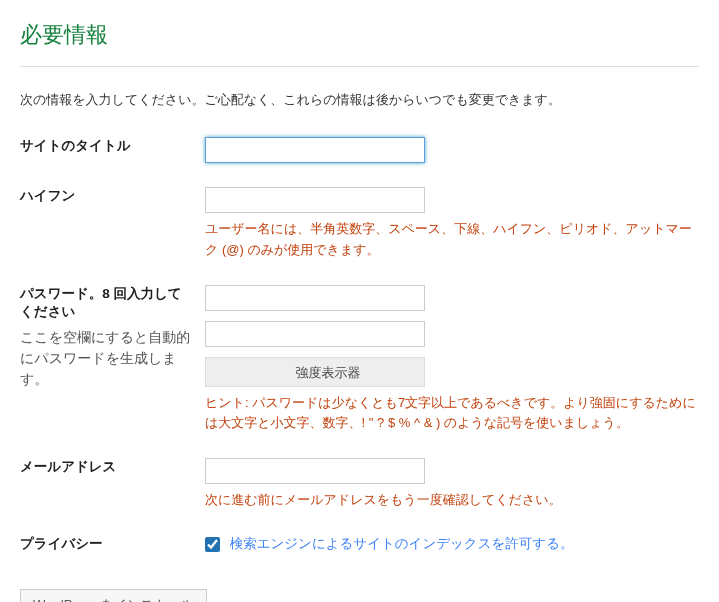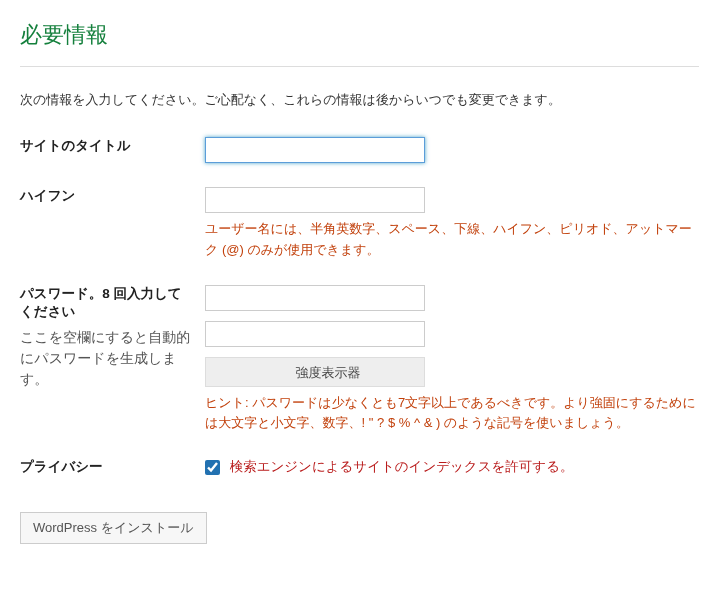--- a/index.html
+++ b/index.html
@@ -95,21 +95,21 @@
     }
     input[type="checkbox"] {
       width: 15px;
       height: 15px;
       vertical-align: middle;
       margin-right: 6px;
       accent-color: #2271b1;
     }
     .checkbox-label {
       font-size: 13.5px;
-      color: #b91c1c;
+      color: #3b82f6;
     }
     .submit-row {
       margin-top: 24px;
     }
     button.install {
       padding: 6px 12px;
       font-size: 13px;
       background: #f7f7f7;
       border: 1px solid #ccc;
       color: #555;
@@ -144,20 +144,27 @@
       <span class="sublabel">ここを空欄にすると自動的にパスワードを生成します。</span>
     </th>
     <td class="pw-row">
       <input type="password" value="" style="">
       <input type="password" value="" style="">
       <div class="strength-meter">強度表示器</div>
       <p class="description">ヒント: パスワードは少なくとも7文字以上であるべきです。より強固にするためには大文字と小文字、数字、! " ? $ % ^ &amp; ) のような記号を使いましょう。</p>
     </td>
   </tr>
   <tr>
+    <th>メールアドレス</th>
+    <td>
+      <input type="text" value="" style="">
+      <p class="description">次に進む前にメールアドレスをもう一度確認してください。</p>
+    </td>
+  </tr>
+  <tr>
     <th>プライバシー</th>
     <td>
       <label>
         <input type="checkbox" checked="" style="">
         <span class="checkbox-label">検索エンジンによるサイトのインデックスを許可する。</span>
       </label>
     </td>
   </tr>
 </tbody>
   </table>

